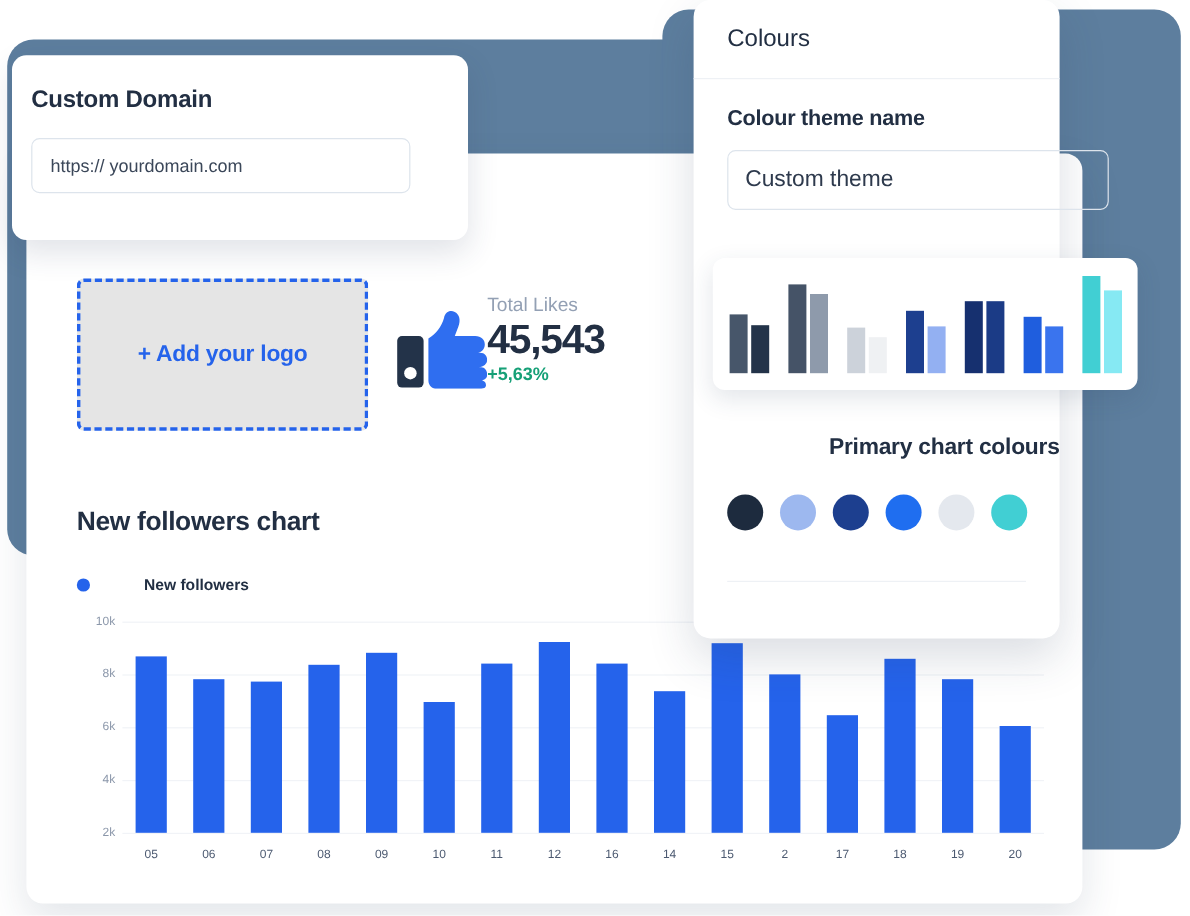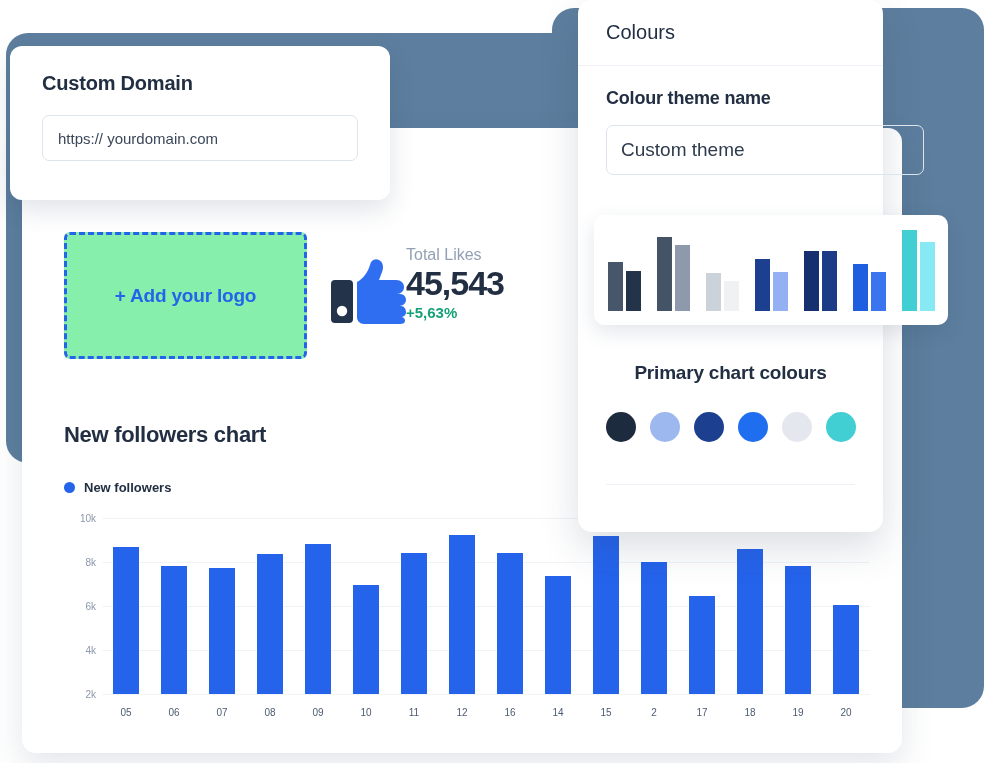--- a/index.html
+++ b/index.html
@@ -25,21 +25,21 @@
     position: absolute;
     background: #ffffff;
     border-radius: 14px;
   }
 
   
   #domain-card {
     left: 10px; top: 46px; width: 380px; height: 154px;
     border-radius: 12px;
     box-shadow: 0 10px 26px rgba(40,60,90,0.14);
-    padding: 26px 32px;
+    padding: 26px 16px;
     z-index: 6;
   }
   .card-title-bold {
     font-size: 20px; font-weight: bold; color: #222f43;
     letter-spacing: -0.2px;
   }
   .text-input {
     margin-top: 20px;
     width: 316px; height: 46px;
     border: 1px solid #dde4ec;
@@ -57,21 +57,21 @@
     box-shadow: 0 14px 34px rgba(40,60,90,0.13);
     z-index: 3;
     overflow: hidden;
   }
 
   
   #logo-drop {
     position: absolute;
     left: 42px; top: 104px;
     width: 243px; height: 127px;
-    background: #86efac;
+    background: #e5e5e5;
     border: 3px dashed #2563eb;
     border-radius: 6px;
     display: flex; align-items: center; justify-content: center;
     font-size: 19px; font-weight: bold; color: #2563eb;
     letter-spacing: -0.2px;
   }
 
   
   #likes-block {
     position: absolute; left: 308px; top: 118px;
@@ -86,21 +86,21 @@
   
   #chart-title {
     position: absolute; left: 42px; top: 294px;
     font-size: 22px; font-weight: bold; color: #222f43; letter-spacing: -0.3px;
   }
   #chart-legend {
     position: absolute; left: 42px; top: 352px;
     display: flex; align-items: center; gap: 9px;
   }
   .legend-dot { width: 11px; height: 11px; border-radius: 50%; background: #2563eb; }
-  .legend-label { font-size: 13px; font-weight: bold; color: #222f43; }
+  .legend-label { font-size: 13px; font-weight: bold; color: #222f43; margin-left: 36px; }
 
   
   #plot {
     position: absolute; left: 38px; top: 390px;
     width: 810px; height: 200px;
   }
   #plot-grid { position: absolute; left: 42px; top: 0; right: 0; bottom: 24px; }
   .gridline {
     position: absolute; left: 0; right: 0; height: 1px; background: #f1f3f7;
   }
@@ -155,21 +155,21 @@
     z-index: 9;
     display: flex; align-items: flex-end; justify-content: center;
     padding: 0 14px 14px 14px;
     gap: 16px;
   }
   .mini-pair { display: flex; align-items: flex-end; gap: 3px; height: 84px; }
   .mini-bar { width: 15px; }
 
   #primary-colours-title {
     position: absolute; left: 0; right: 0; top: 362px;
-    text-align: center;
+    text-align: right;
     font-size: 19px; font-weight: bold; color: #222f43; letter-spacing: -0.2px;
     z-index: 10;
   }
   #swatch-row {
     position: absolute; left: 0; right: 0; top: 412px;
     display: flex; justify-content: center; gap: 14px;
     z-index: 10;
   }
   .swatch { width: 30px; height: 30px; border-radius: 50%; }
   #colours-divider {

